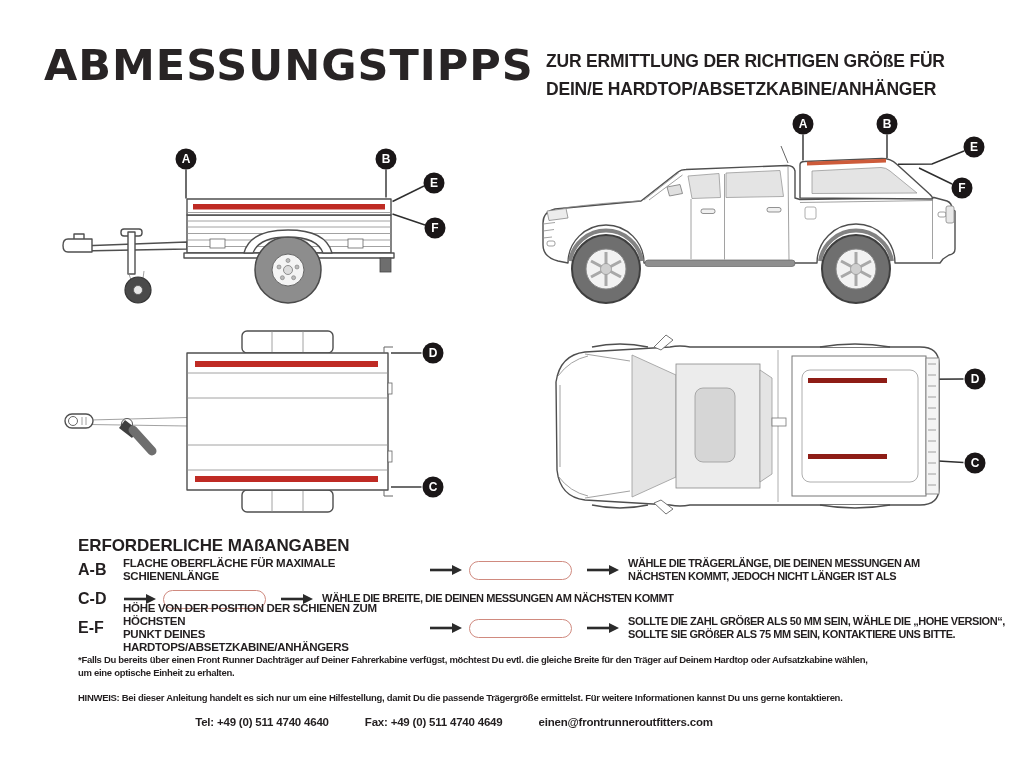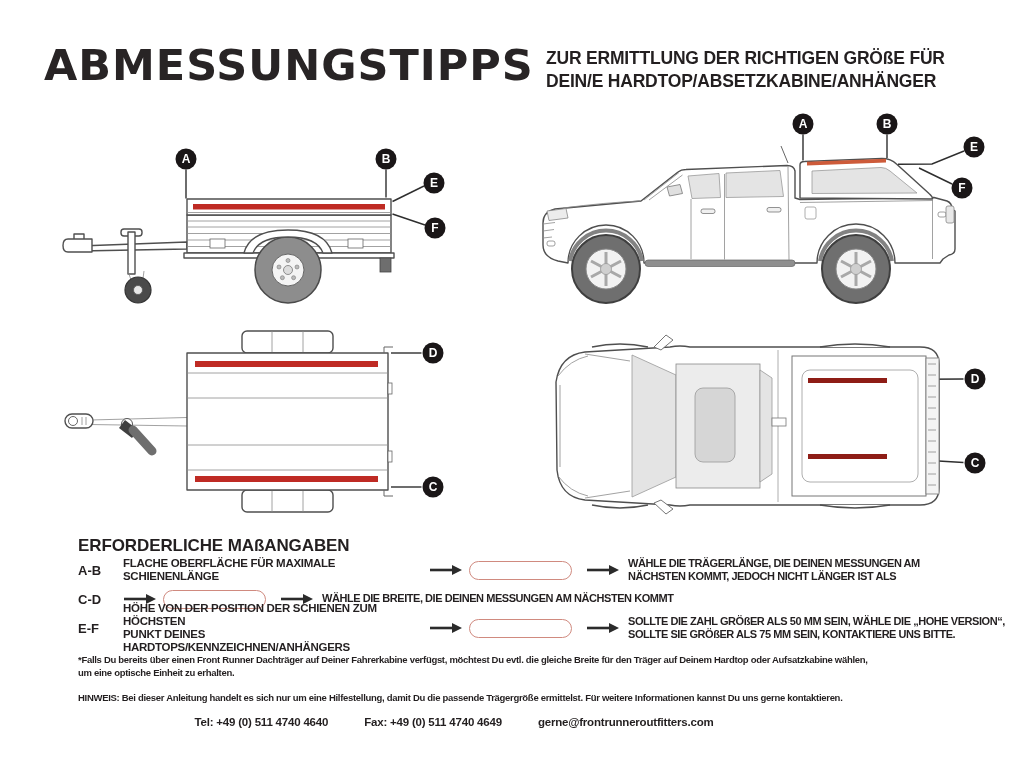--- a/index.html
+++ b/index.html
@@ -10,21 +10,21 @@
   .abs { position:absolute; }
 
   
   .title {
     left:44px; top:40px;
     font-family:"DejaVu Sans", sans-serif;
     font-weight:bold; font-size:43px; letter-spacing:1px; color:#282425;
   }
   .subtitle {
     left:546px; top:47px;
-    font-weight:bold; font-size:17.5px; line-height:23px;
+    font-weight:bold; font-size:17.5px; line-height:28px;
     letter-spacing:-0.2px; white-space:pre-line; color:#231f20;
   }
 
   
   #trailer-side { left:60px;  top:135px; }
   #truck-side   { left:530px; top:110px; }
   #trailer-top  { left:55px;  top:325px; }
   #truck-top    { left:530px; top:330px; }
 
   svg .outline { fill:#ffffff; stroke:#4f4f4f; stroke-width:1.4; stroke-linejoin:round; }
@@ -37,21 +37,21 @@
   
   .m-heading {
     left:78px; top:536px; display:flex; gap:15px;
     font-size:17px; font-weight:bold; letter-spacing:-0.1px;
   }
   .m-heading .note { color:#d7372b; }
   .m-row { position:absolute; left:78px; display:flex; align-items:center; }
   #row-ab { top:558px; height:24px; }
   #row-cd { top:587px; height:24px; }
   #row-ef { top:614px; height:28px; }
-  .m-key  { width:45px; font-size:13px; font-weight:bold; flex:none; }
+  .m-key  { width:45px; font-size:16px; font-weight:bold; flex:none; }
   .m-desc { width:306px; font-size:11.5px; font-weight:bold; line-height:13px;
             letter-spacing:-0.3px; white-space:pre-line; flex:none; }
   .m-pill {
     box-sizing:border-box; width:103px; height:19px; flex:none;
     border:1.5px solid #d08a7f; border-radius:10px; margin-left:6px; background:#fff;
   }
   .m-arrow { flex:none; }
   .m-arrow.second { margin-left:14px; }
   .m-instr { margin-left:8px; width:430px; font-size:11px; font-weight:bold;
              line-height:13.5px; letter-spacing:-0.45px; white-space:pre-line; }
@@ -337,37 +337,37 @@
     <svg class="m-arrow second" width="34" height="12" viewBox="0 0 34 12">
         <line x1="1" y1="6" x2="24" y2="6" stroke="#2b2b2b" stroke-width="2.6"></line>
         <polygon points="23,1 33,6 23,11" fill="#2b2b2b"></polygon>
       </svg>
     <div class="m-instr">WÄHLE DIE BREITE, DIE DEINEN MESSUNGEN AM NÄCHSTEN KOMMT</div>
   </div>
 
   <div class="m-row" id="row-ef">
     <div class="m-key">E-F</div>
     <div class="m-desc">HÖHE VON DER POSITION DER SCHIENEN ZUM HÖCHSTEN
-PUNKT DEINES HARDTOPS/KENNZEICHNEN/ANHÄNGERS</div>
+PUNKT DEINES HARDTOPS/ABSETZKABINE/ANHÄNGERS</div>
     <svg class="m-arrow" width="34" height="12" viewBox="0 0 34 12">
         <line x1="1" y1="6" x2="24" y2="6" stroke="#2b2b2b" stroke-width="2.6"></line>
         <polygon points="23,1 33,6 23,11" fill="#2b2b2b"></polygon>
       </svg>
     <div class="m-pill"></div>
     <svg class="m-arrow second" width="34" height="12" viewBox="0 0 34 12">
         <line x1="1" y1="6" x2="24" y2="6" stroke="#2b2b2b" stroke-width="2.6"></line>
         <polygon points="23,1 33,6 23,11" fill="#2b2b2b"></polygon>
       </svg>
     <div class="m-instr">SOLLTE DIE ZAHL GRÖßER ALS 50 MM SEIN, WÄHLE DIE „HOHE VERSION“,
 SOLLTE SIE GRÖßER ALS 75 MM SEIN, KONTAKTIERE UNS BITTE.</div>
   </div>
 
   <div class="abs fn" id="fn1">*Falls Du bereits über einen Front Runner Dachträger auf Deiner Fahrerkabine verfügst, möchtest Du evtl. die gleiche Breite für den Träger auf Deinem Hardtop oder Aufsatzkabine wählen,
 um eine optische Einheit zu erhalten.</div>
   <div class="abs fn" id="fn2">HINWEIS: Bei dieser Anleitung handelt es sich nur um eine Hilfestellung, damit Du die passende Trägergröße ermittelst. Für weitere Informationen kannst Du uns gerne kontaktieren.</div>
 
   <div class="abs contact">
     <span>Tel: +49 (0) 511 4740 4640</span>
     <span>Fax: +49 (0) 511 4740 4649</span>
-    <span>gerne@frontrunneroutfitters.com</span>
+    <span>einen@frontrunneroutfitters.com</span>
   </div>
 
 </div>
 
 </body></html>

